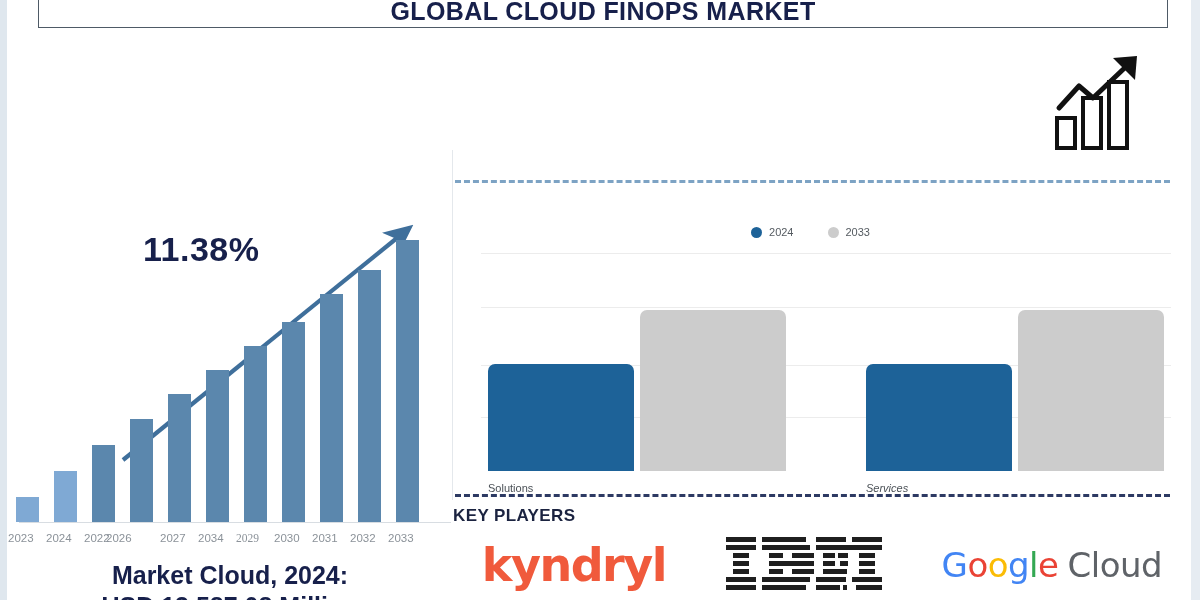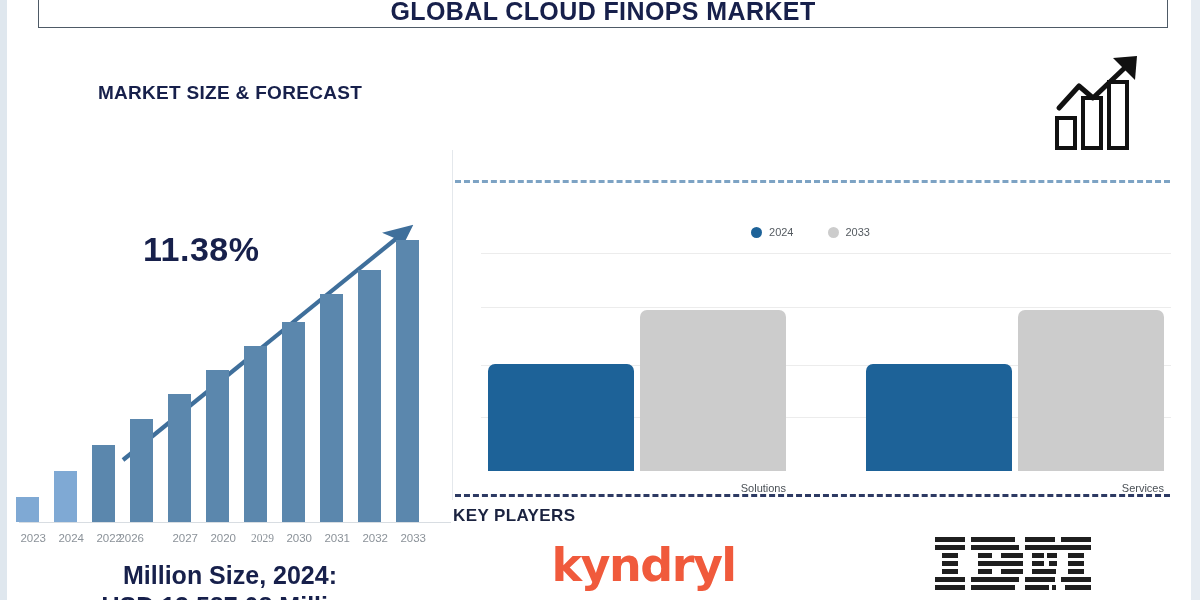--- a/index.html
+++ b/index.html
@@ -85,21 +85,21 @@
   }
   #left-years {
     position: absolute;
     left: 0; top: 502px;
     width: 446px; height: 20px;
   }
   .year-tick {
     position: absolute;
     top: 0;
     width: 38px;
-    text-align: right;
+    text-align: left;
     font-size: 11.5px;
     color: #8b9299;
   }
   #market-size-block {
     position: absolute;
     left: 0; top: 530px;
     width: 446px;
     text-align: center;
     font-size: 25px;
     font-weight: bold;
@@ -178,21 +178,21 @@
     bottom: 29px;
     border-radius: 7px 7px 0 0;
   }
   .cbar.y2024 { background: #1d6298; }
   .cbar.y2033 { background: #cccccc; }
   .cat-label {
     position: absolute;
     bottom: 6px;
     font-size: 11px;
     color: #4a5056;
-    text-align: right;
+    text-align: left;
   }
 
   #key-players-title {
     position: absolute;
     left: 0; top: 506px;
     width: 715px; 
     font-size: 17px; font-weight: bold;
     color: #1b2340;
     letter-spacing: .4px;
   }
@@ -231,21 +231,20 @@
 
   <div class="edge-strip left"></div>
   <div class="edge-strip right"></div>
 
   <div id="header-box">
     <div id="header-title">GLOBAL CLOUD FINOPS MARKET</div>
   </div>
 
   <div id="left-panel">
 
-    <div id="left-heading">MARKET SIZE &amp; FORECAST</div>
 
     <div id="cagr-badge">11.38%</div>
 
     <div id="left-chart">
       <svg id="growth-arrow" width="446" height="340" viewBox="0 0 446 340" style="position:absolute;left:0;top:0;">
         <defs>
           <marker id="arrowhead" markerWidth="7" markerHeight="7" refX="2" refY="3.2" orient="auto" markerUnits="strokeWidth">
             <path d="M0,0 L7,3.2 L0,6.4 L1.7,3.2 Z" fill="#3f6f9b"></path>
           </marker>
         </defs>
@@ -264,30 +263,30 @@
         <div class="lbar dark" style="height: 282px; left: 388.5px; bottom: 8px;"></div>
       </div>
 
     <div id="left-baseline"></div>
     <div id="left-years">
         <div class="year-tick" style="left: 1px;">2023</div>
         <div class="year-tick" style="left: 39px;">2024</div>
         <div class="year-tick" style="left: 77px;">2022</div>
         <div class="year-tick" style="left: 99px;">2026</div>
         <div class="year-tick" style="left: 153px;">2027</div>
-        <div class="year-tick" style="left: 191px;">2020</div>
+        <div class="year-tick" style="left: 191px;">2034</div>
         <div class="year-tick" style="left: 229px; font-family: Liberation Serif, serif;">2029</div>
         <div class="year-tick" style="left: 267px;">2030</div>
         <div class="year-tick" style="left: 305px;">2031</div>
         <div class="year-tick" style="left: 343px;">2032</div>
         <div class="year-tick" style="left: 381px;">2033</div>
       </div>
 
     <div id="market-size-block">
-      <div>Million Size, 2024:</div>
+      <div>Market Cloud, 2024:</div>
       <div>USD 13,587.08 Million</div>
     </div>
   </div>
 
   <div id="panel-divider"></div>
 
   <div id="right-panel">
 
 
     <svg id="growth-icon" viewBox="0 0 96 100">
@@ -315,21 +314,21 @@
     <div id="components-chart">
         <div class="gridline" style="top: 3px;"></div>
         <div class="gridline" style="top: 57px;"></div>
         <div class="gridline" style="top: 115px;"></div>
         <div class="gridline" style="top: 167px;"></div>
         <div class="cbar y2024" style="height: 107px; width: 146px; left: 35px;"></div>
         <div class="cbar y2033" style="height: 161px; width: 146px; left: 187px;"></div>
         <div class="cat-label" style="left: 35px; width: 298px;">Solutions</div>
         <div class="cbar y2024" style="height: 107px; width: 146px; left: 413px;"></div>
         <div class="cbar y2033" style="height: 161px; width: 146px; left: 565px;"></div>
-        <div class="cat-label" style="left: 413px; width: 298px;">Services</div>
+        <div class="cat-label" style="left: 413px; width: 298px; font-style: italic;">Services</div>
       </div>
 
     <div class="dashed-rule" id="dashed-bottom"></div>
 
     <div id="key-players-title">KEY PLAYERS</div>
 
     <div id="logo-row">
 
       <div class="logo">
         <span id="logo-kyndryl">kyndryl</span>
@@ -368,16 +367,21 @@
               <rect x="135" y="34" width="16" height="5"></rect>
             <rect x="92" y="42" width="30" height="5"></rect>
               <rect x="128" y="42" width="30" height="5"></rect>
             <rect x="92" y="50" width="24" height="5"></rect>
               <rect x="119" y="50" width="4" height="5"></rect>
             <rect x="132" y="50" width="26" height="5"></rect>
           </g>
         </svg>
       </div>
 
+      <div class="logo">
+        <span id="logo-google-cloud">
+          <span class="g1">G</span><span class="o1">o</span><span class="o2">o</span><span class="g2">g</span><span class="l1">l</span><span class="e1">e</span><span class="cloud">Cloud</span>
+        </span>
+      </div>
 
     </div>
   </div>
 </div>
 
 </body></html>

